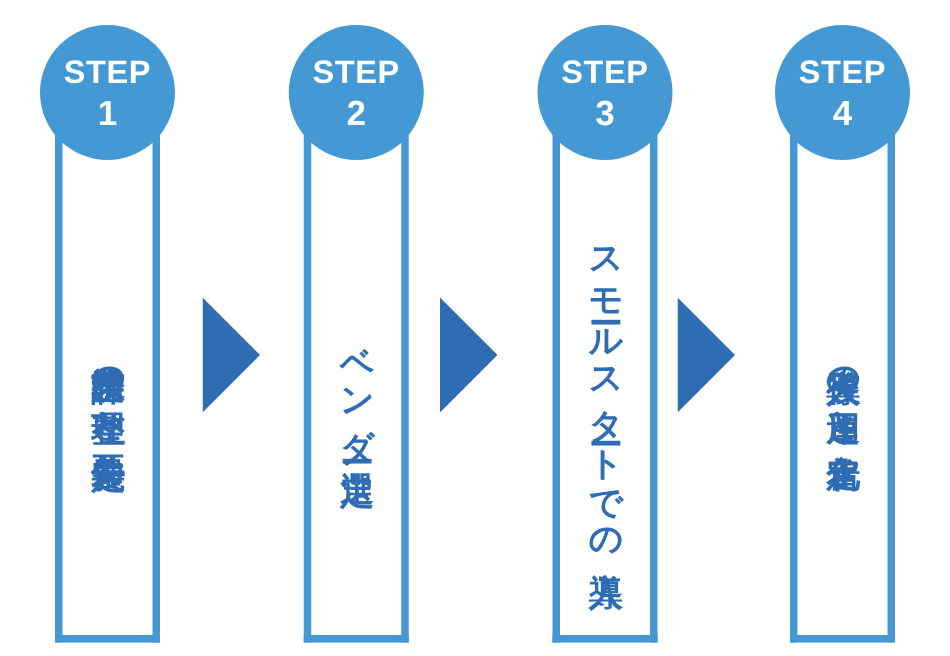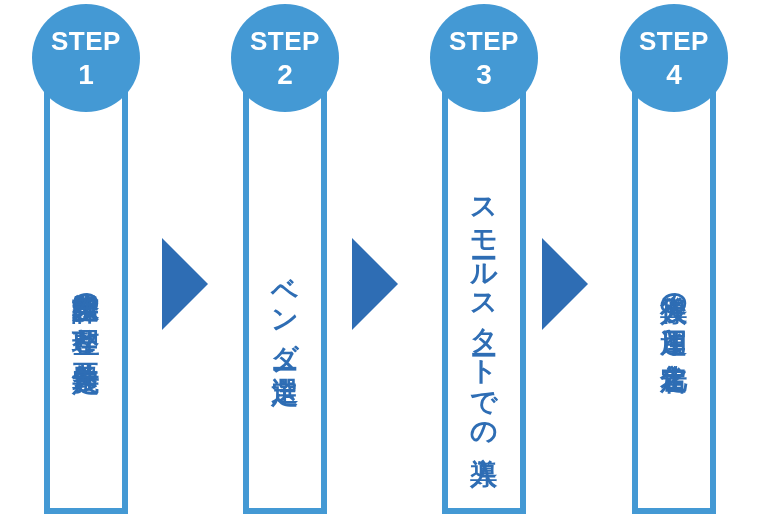--- a/index.html
+++ b/index.html
@@ -69,21 +69,21 @@
     line-height: 1.02;
     letter-spacing: 1px;
     color: #2e6db4;
     white-space: nowrap;
   }
 
   
   .step-circle {
     position: absolute;
     left: 32px;
-    top: 4px;
+    top: 20px;
     width: 108px;
     height: 108px;
     border-radius: 50%;
     background: #4499d4;
     display: flex;
     flex-direction: column;
     align-items: center;
     justify-content: center;
   }
   .step-circle-word {

